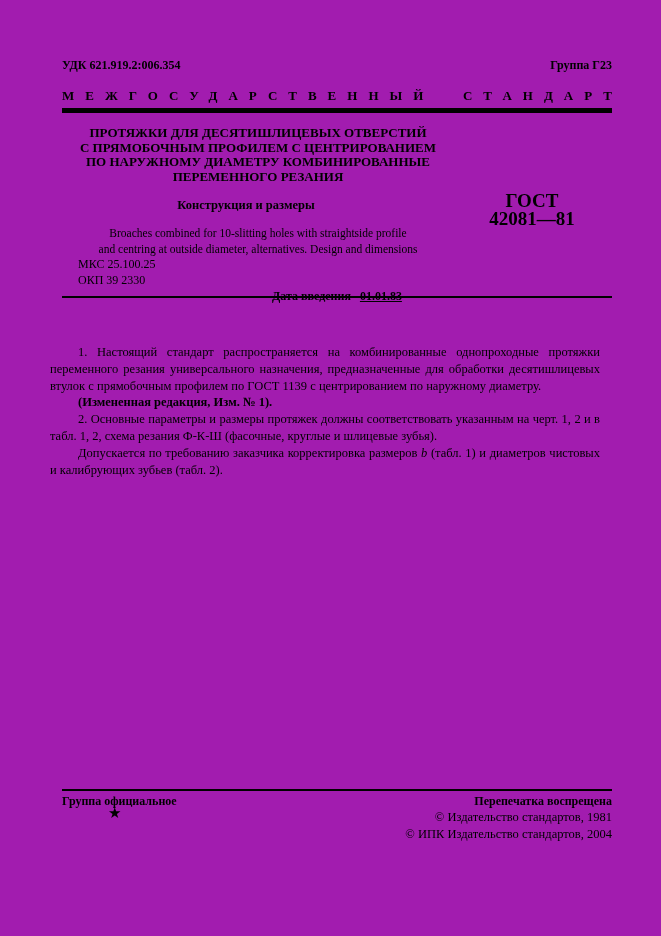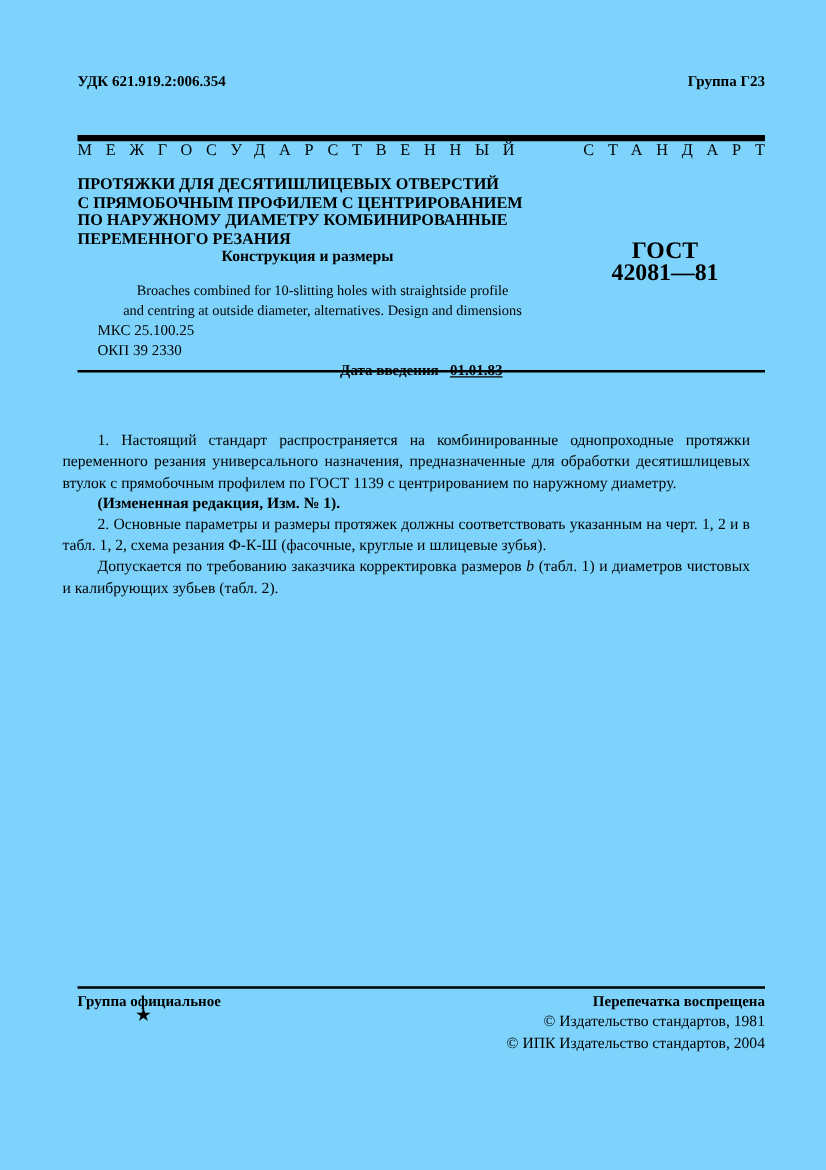--- a/index.html
+++ b/index.html
@@ -1,51 +1,51 @@
 <!DOCTYPE html>
 <html><head>
 <meta charset="utf-8">
 <style>
   html, body { margin: 0; padding: 0; background: #e8e8e8; }
   .page {
     position: relative;
     width: 661px;
     height: 936px;
     margin: 0 auto;
-    background: #7dd3fc;
+    background: #a21caf;
     color: #000000;
     font-family: "Liberation Serif", "DejaVu Serif", serif;
     overflow: hidden;
     box-sizing: border-box;
   }
   .abs { position: absolute; }
 
   .udk-row {
     top: 58px; left: 62px; width: 550px;
     display: flex; justify-content: space-between;
     font-size: 12px; font-weight: bold;
   }
 
   .standard-row {
     top: 88px; left: 62px; width: 550px;
     display: flex; justify-content: space-between;
-    font-size: 13px; font-weight: normal;
+    font-size: 13px; font-weight: bold;
     white-space: nowrap;
-    margin-top: 24px;
   }
   .standard-row .sp { letter-spacing: 11px; }
   .standard-row .sp:last-child { margin-right: -11px; }
 
   .bar-thick {
     top: 108px; left: 62px; width: 550px; height: 5px;
     background: #000;
   }
 
   .title-block {
-    top: 140px; left: 62px; width: 392px;
+    top: 126px; left: 62px; width: 392px;
+    text-align: center;
     font-size: 13px; font-weight: bold;
     line-height: 14.6px;
   }
 
   .subtitle {
     top: 198px; left: 50px; width: 392px;
     text-align: center;
     font-size: 12.5px; font-weight: bold;
   }
 

